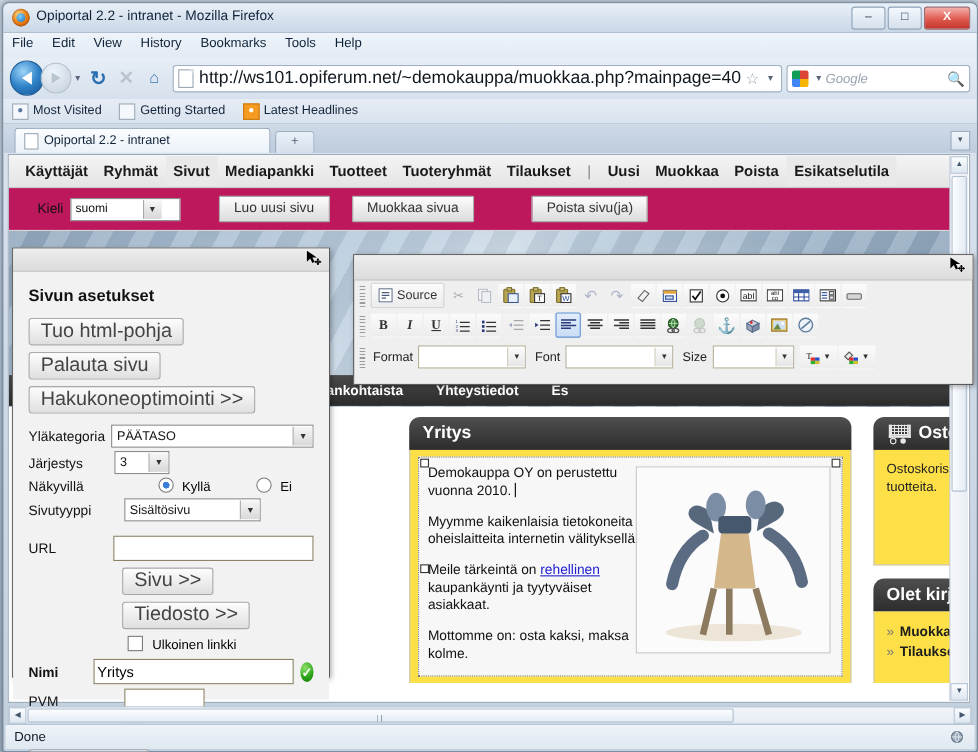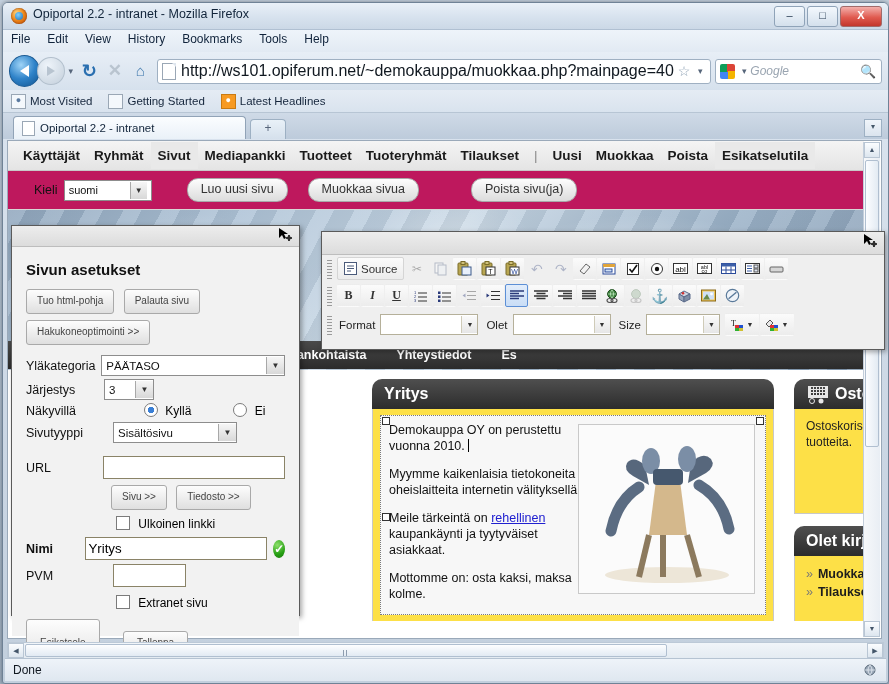--- a/index.html
+++ b/index.html
@@ -101,24 +101,24 @@
     font-weight:bold;font-size:13.5px;color:#1a1a1a;padding-left:8px;}
   .adminnav a{padding:6px 7px;color:#1a1a1a;text-decoration:none;white-space:nowrap;}
   .adminnav a.active{background:#e9e9e9;}
   .adminnav .sep{color:#888;padding:0 8px;font-weight:normal;}
 
   
   .toolrow{height:38px;display:flex;align-items:center;gap:10px;padding-left:26px;
     background:#be185d;border-bottom:1px solid #d6d6d6;}
   .lbl{font-size:12.5px;color:#111;}
   .selbox{height:19px;border:1px solid #8d8d8d;background:#fff;display:flex;align-items:center;
-    padding:0 4px 0 4px;font-size:11px;color:#111;min-width:62px;}
+    padding:0 16px 0 4px;font-size:11px;color:#111;min-width:62px;}
   .selbox .arw{margin-left:auto;width:16px;height:17px;border-left:1px solid #a8a8a8;
     background:linear-gradient(180deg,#f6f6f6,#d8d8d8);text-align:center;line-height:17px;font-size:8px;color:#333;}
-  .gbtn{height:22px;padding:0 13px;border:1px solid #a9a9a9;border-radius:11px;
+  .gbtn{height:22px;padding:0 13px;border:1px solid #a9a9a9;border-radius:1px;
     background:linear-gradient(180deg,#fdfdfd,#ececec 50%,#dcdcdc);
     font-size:12.5px;color:#333;line-height:20px;}
 
   
   .site{position:relative;height:413px;overflow:hidden;}
   .sitehdr{height:160px;position:relative;overflow:hidden;
     background:linear-gradient(140deg,#8fa6bd 0%,#adc2d6 22%,#c6d6e4 45%,#9bb2c8 70%,#8197ae 100%);}
   .sitehdr:before{content:"";position:absolute;inset:0;
     background:
       repeating-linear-gradient(118deg,rgba(255,255,255,.14) 0 16px,rgba(0,0,0,.05) 16px 34px),
@@ -166,21 +166,21 @@
   .fp{position:absolute;border:1px solid #5a5a5a;background:#f2f2f2;box-shadow:2px 2px 5px rgba(0,0,0,.35);}
   .fphdr{height:20px;background:linear-gradient(180deg,#ededed,#dcdcdc);border-bottom:1px solid #bdbdbd;position:relative;}
   .movecur{position:absolute;right:5px;top:1px;width:16px;height:16px;}
 
   
   #settings{left:8px;top:222px;width:287px;height:389px;}
   #settings .fpbody{padding:11px 14px;background:#f2f2f2;height:100%;box-sizing:border-box;}
   .dlgtitle{font-size:15px;font-weight:bold;color:#111;margin:3px 0 11px 0;}
   .dbtn{height:23px;padding:0 10px;border:1px solid #a9a9a9;border-radius:3px;
     background:linear-gradient(180deg,#fdfdfd,#eeeeee 50%,#dfdfdf);
-    font-size:10px;color:#444;line-height:21px;display:inline-block;margin:0 6px 6px 0;}
+    font-size:18px;color:#444;line-height:21px;display:inline-block;margin:0 6px 6px 0;}
   .frow{display:flex;align-items:center;margin-bottom:3px;}
   .flabel{width:78px;font-size:12.5px;color:#111;}
   .flabel.b{font-weight:bold;}
   .fsel{height:19px;border:1px solid #8d8d8d;background:#fff;display:flex;align-items:center;
     padding-left:4px;font-size:11.5px;color:#111;}
   .fsel .arw{margin-left:auto;width:17px;height:17px;border-left:1px solid #a8a8a8;
     background:linear-gradient(180deg,#f6f6f6,#d8d8d8);text-align:center;line-height:17px;font-size:8px;color:#333;}
   .ftxt{height:19px;border:1px solid #8a8367;background:#fff;}
   .radio{width:12px;height:12px;border-radius:50%;border:1px solid #7b7b7b;
     background:radial-gradient(circle at 50% 50%,#3a7fd5 0 36%,#fff 38%,#fff 100%);display:inline-block;vertical-align:-2px;}
@@ -720,21 +720,21 @@
         </div>
       </div>
 
       <div class="ckrow" style="padding-top:4px;">
         <div class="ckgrip"></div>
         <span class="cklbl">Format</span>
         <div class="ckcombo" style="width:96px;">
           <span style="padding-left:4px;font-size:11px;"></span>
           <span class="arw">▼</span>
         </div>
-        <span class="cklbl" style="margin-left:7px;">Olet</span>
+        <span class="cklbl" style="margin-left:7px;">Font</span>
         <div class="ckcombo" style="width:96px;">
           <span style="padding-left:4px;font-size:11px;"></span>
           <span class="arw">▼</span>
         </div>
         <span class="cklbl" style="margin-left:7px;">Size</span>
         <div class="ckcombo" style="width:72px;">
           <span style="padding-left:4px;font-size:11px;"></span>
           <span class="arw">▼</span>
         </div>
         <div class="ckbtn" style="width:32px;margin-left:4px;gap:2px;">

